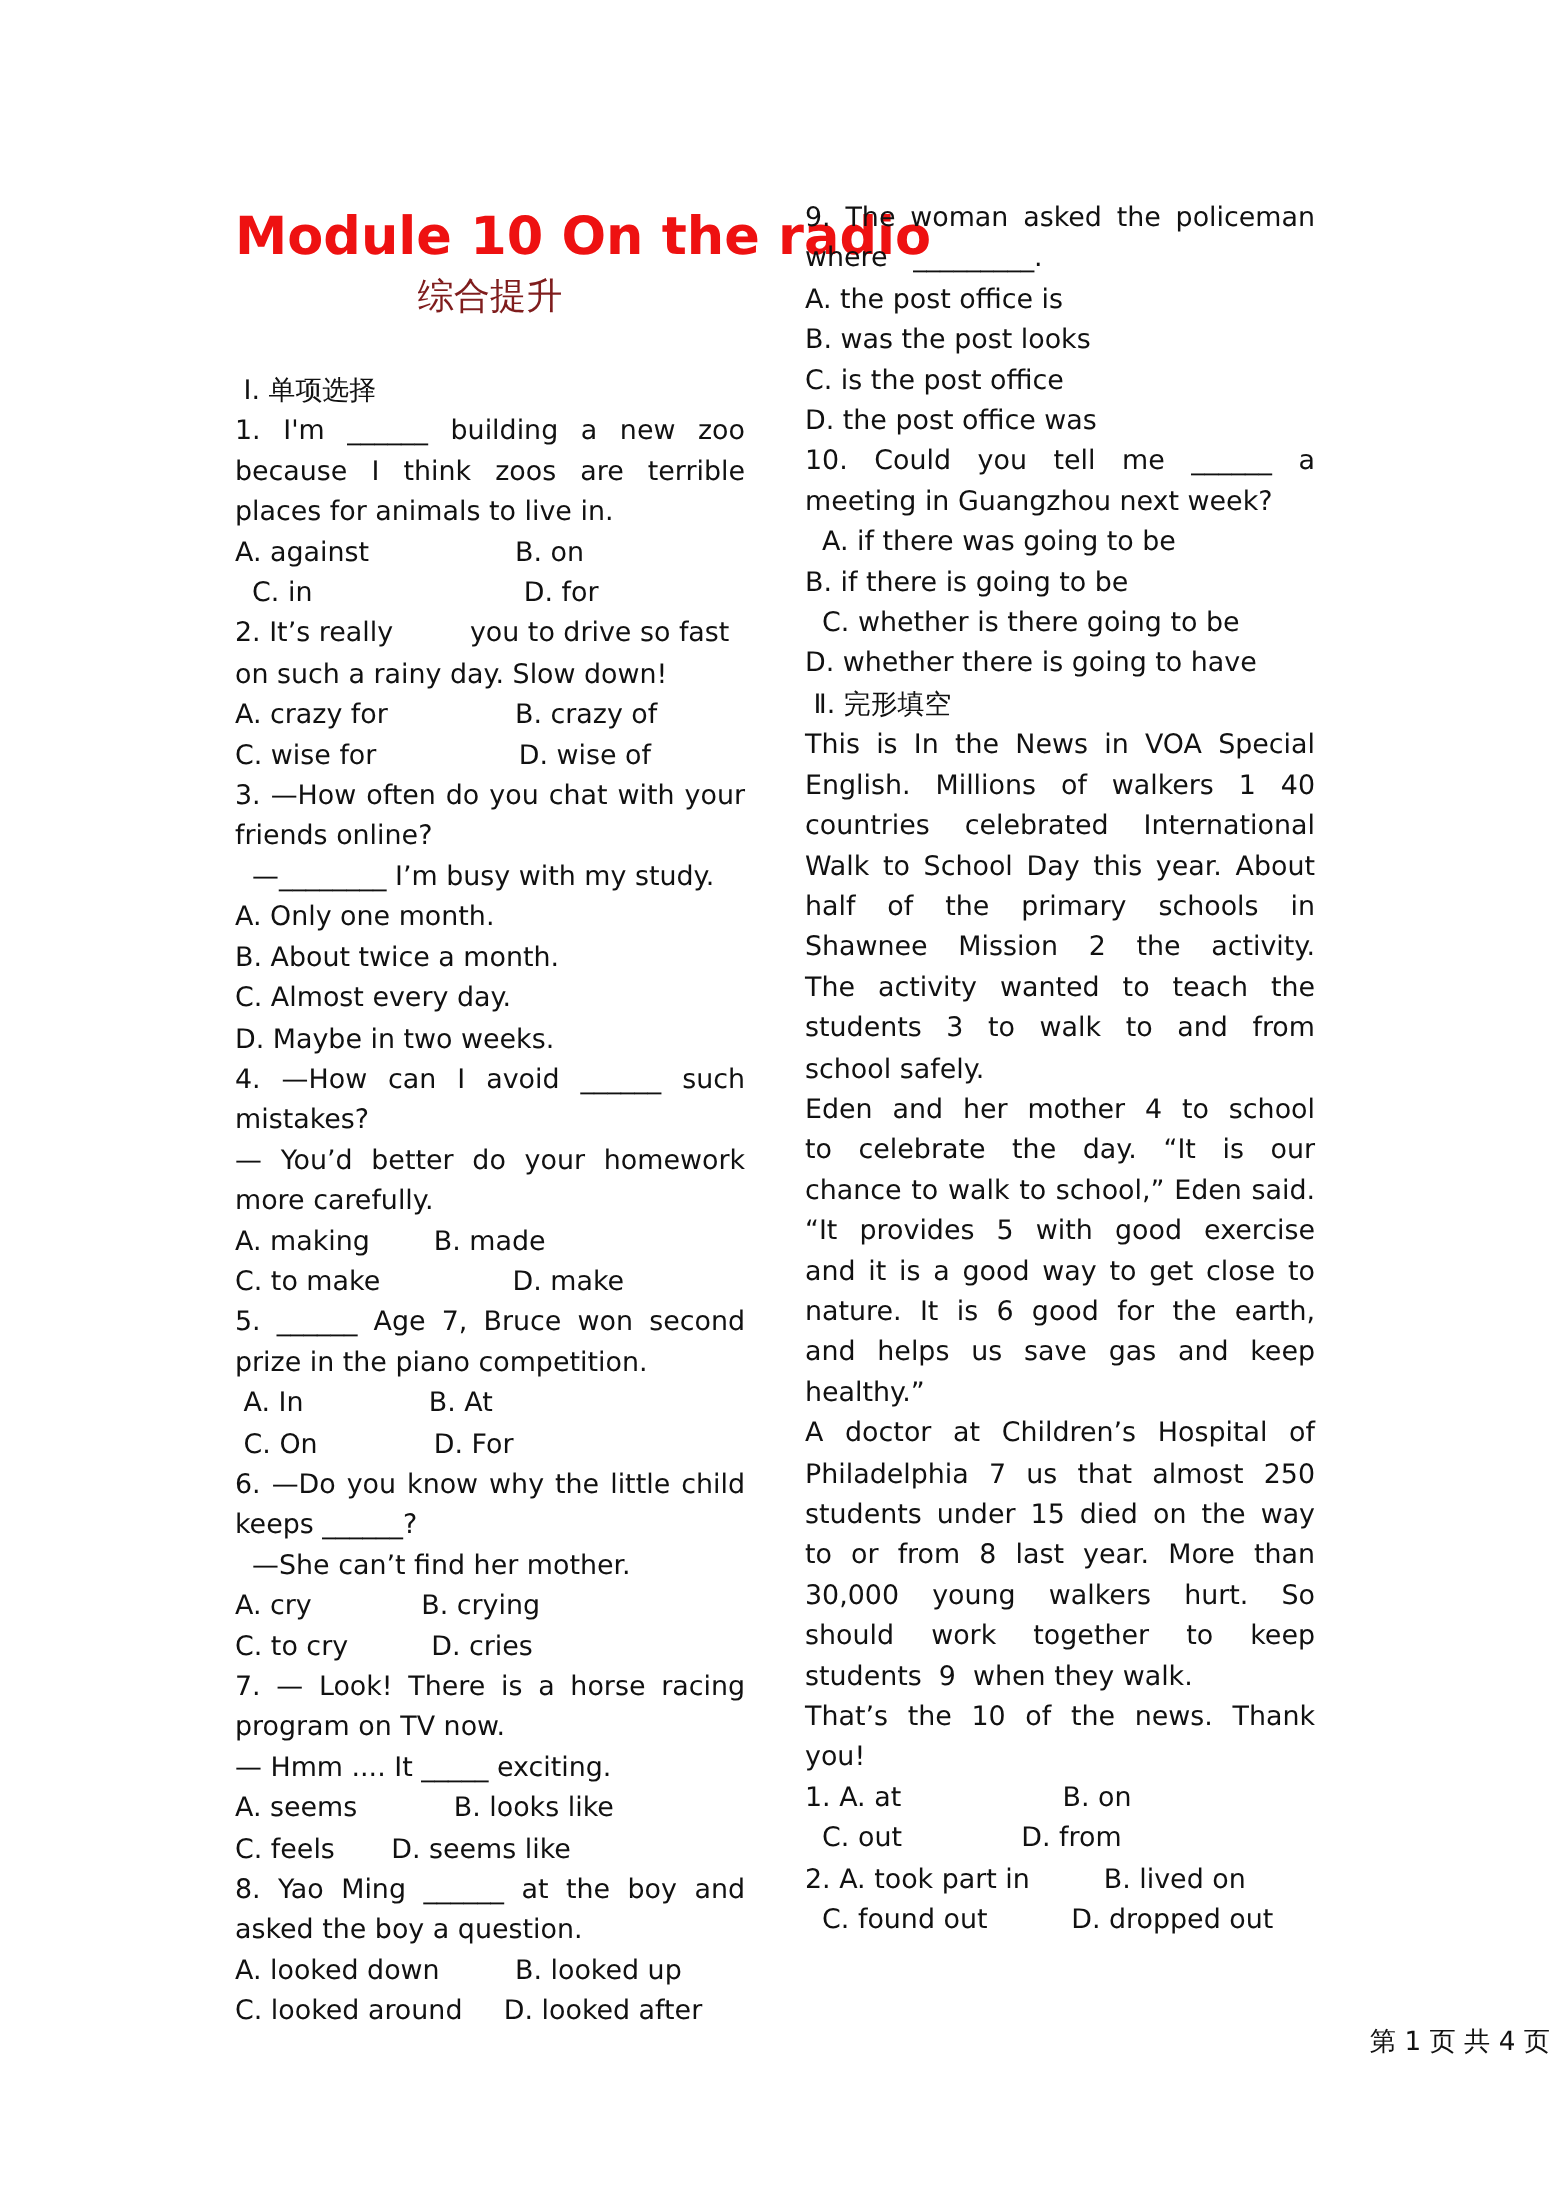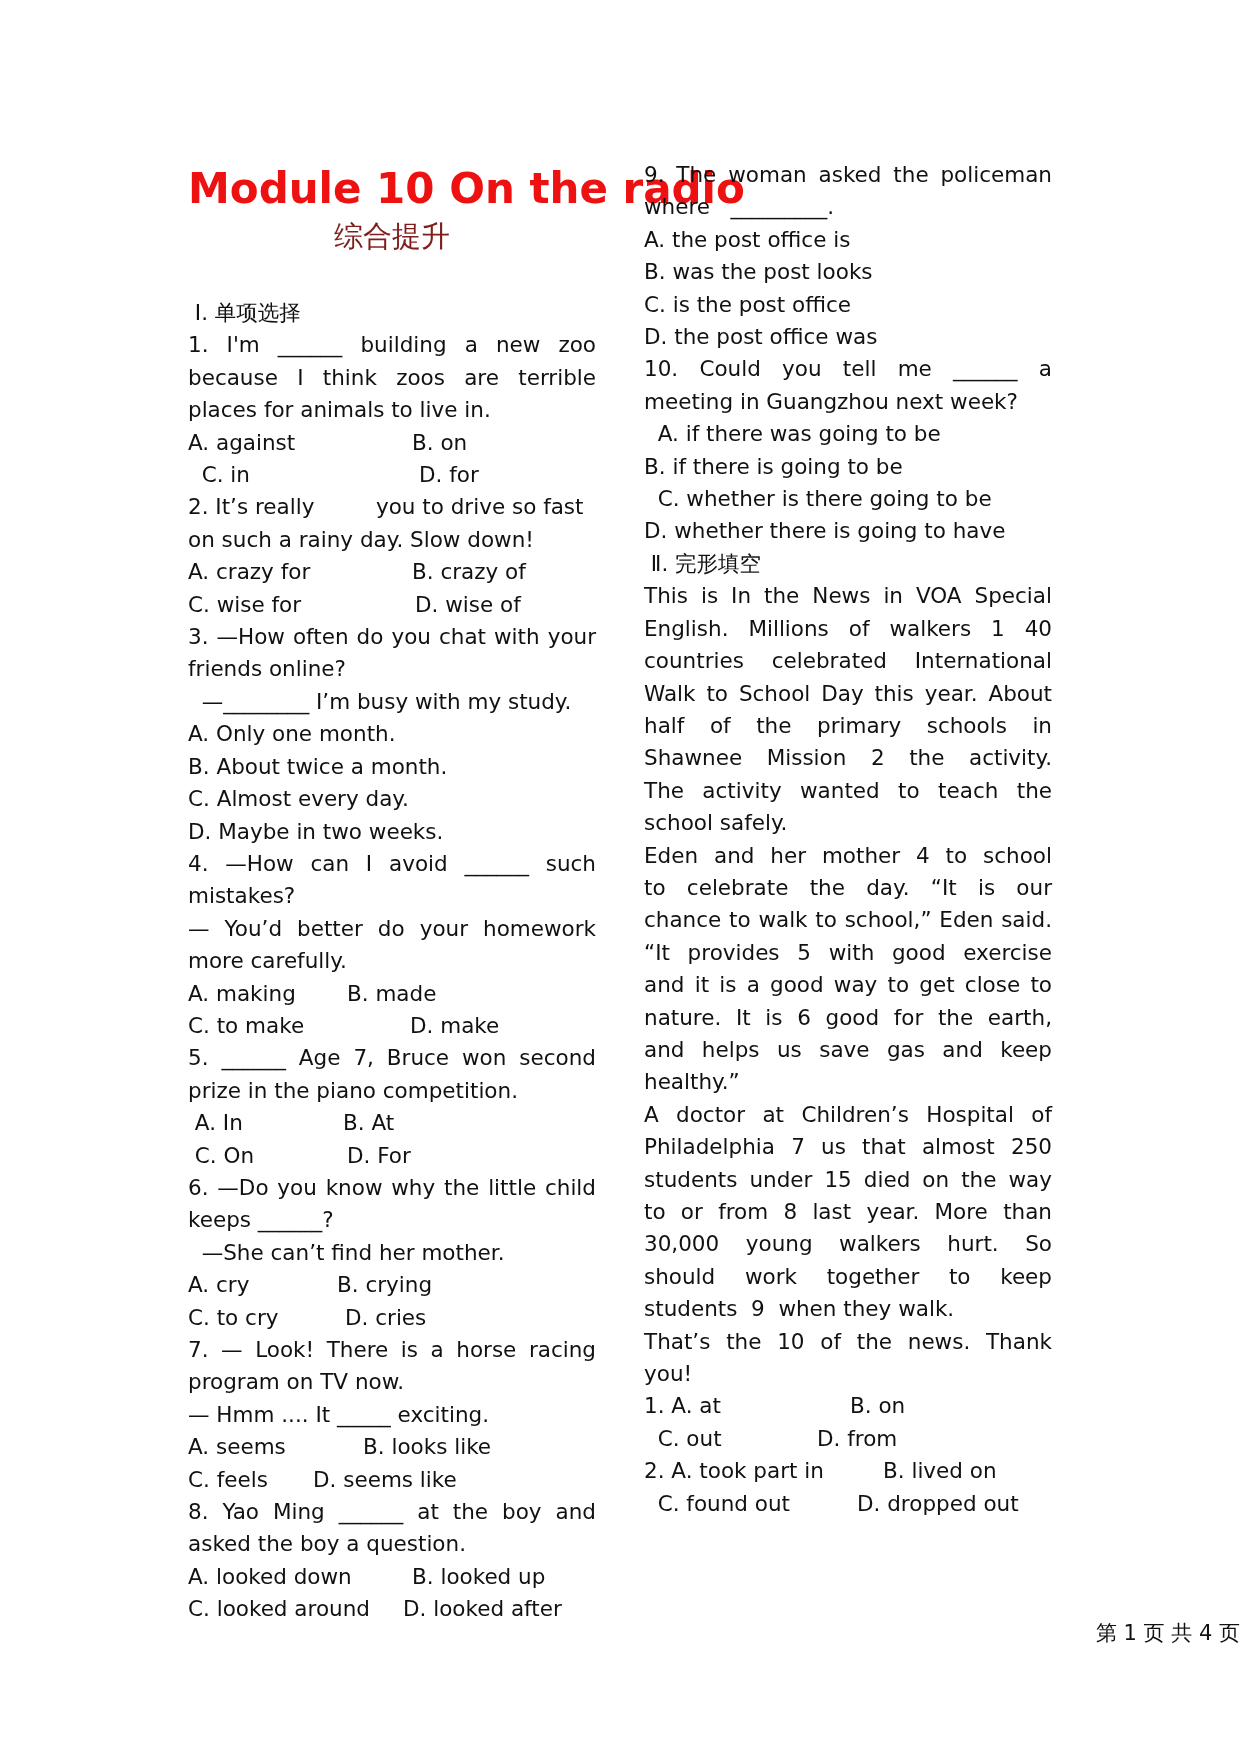--- a/index.html
+++ b/index.html
@@ -102,20 +102,21 @@
       <div class="line">  C. whether is there going to be</div>
       <div class="line">D. whether there is going to have</div>
       <div class="line"> Ⅱ. 完形填空</div>
       <div class="line just">This is In the News in VOA Special</div>
       <div class="line just">English. Millions of walkers 1 40</div>
       <div class="line just">countries celebrated International</div>
       <div class="line just">Walk to School Day this year. About</div>
       <div class="line just">half of the primary schools in</div>
       <div class="line just">Shawnee Mission 2 the activity.</div>
       <div class="line just">The activity wanted to teach the</div>
+      <div class="line just">students 3 to walk to and from</div>
       <div class="line">school safely.</div>
       <div class="line just">Eden and her mother 4 to school</div>
       <div class="line just">to celebrate the day. “It is our</div>
       <div class="line just">chance to walk to school,” Eden said.</div>
       <div class="line just">“It provides 5 with good exercise</div>
       <div class="line just">and it is a good way to get close to</div>
       <div class="line just">nature. It is 6 good for the earth,</div>
       <div class="line just">and helps us save gas and keep</div>
       <div class="line">healthy.”</div>
       <div class="line just">A doctor at Children’s Hospital of</div>

